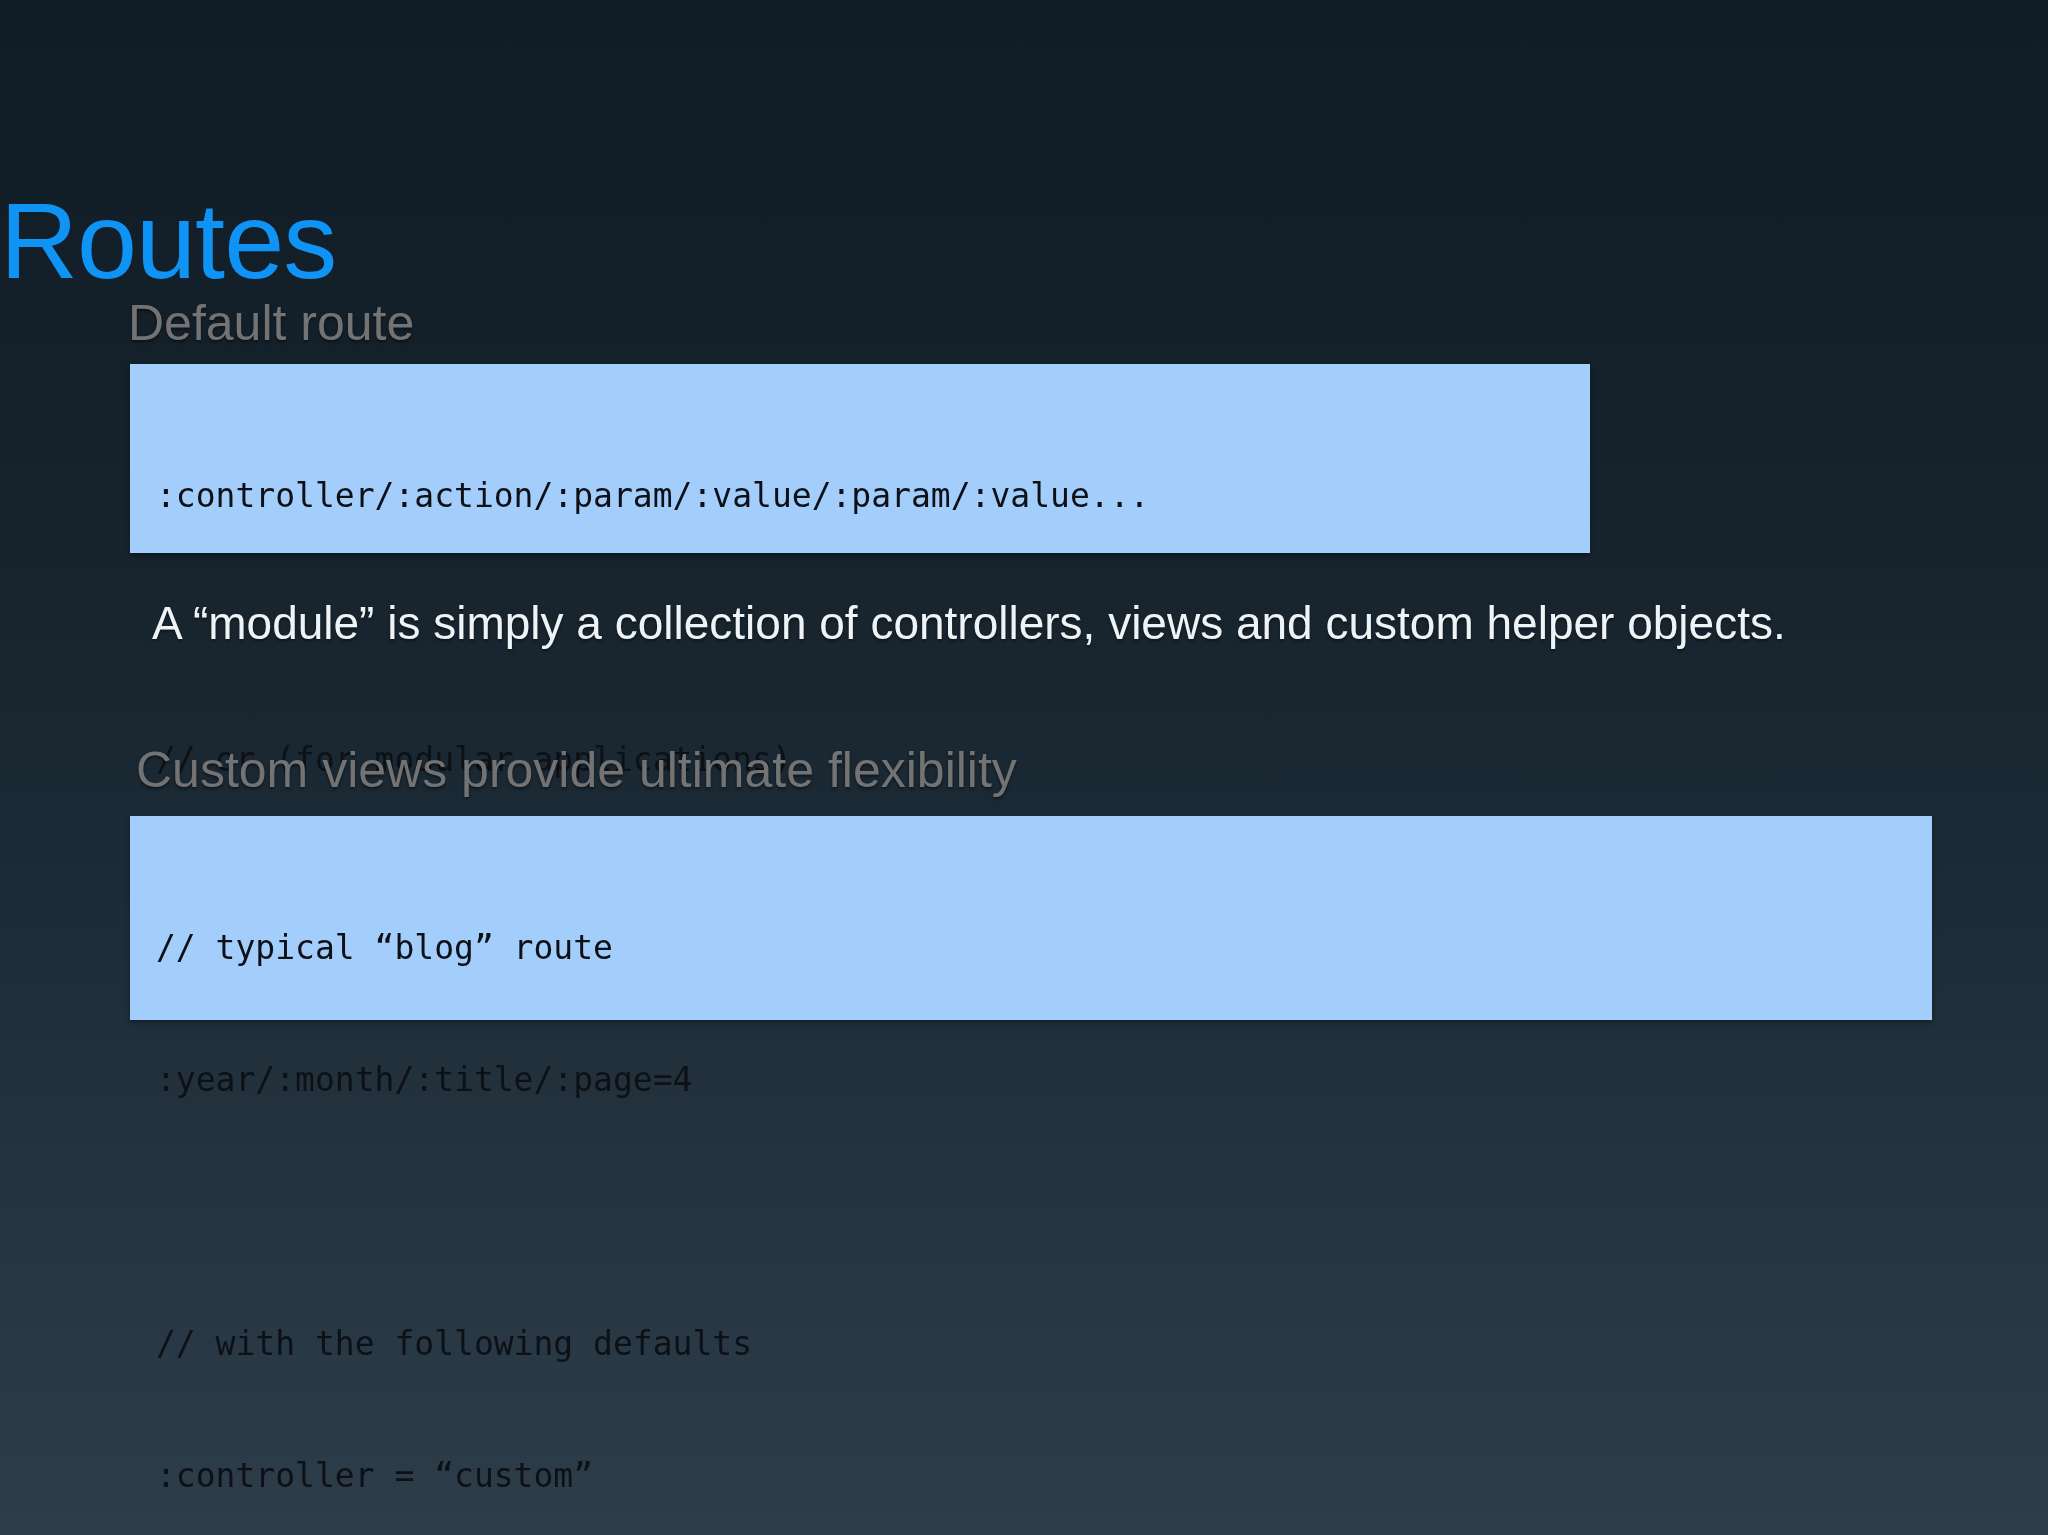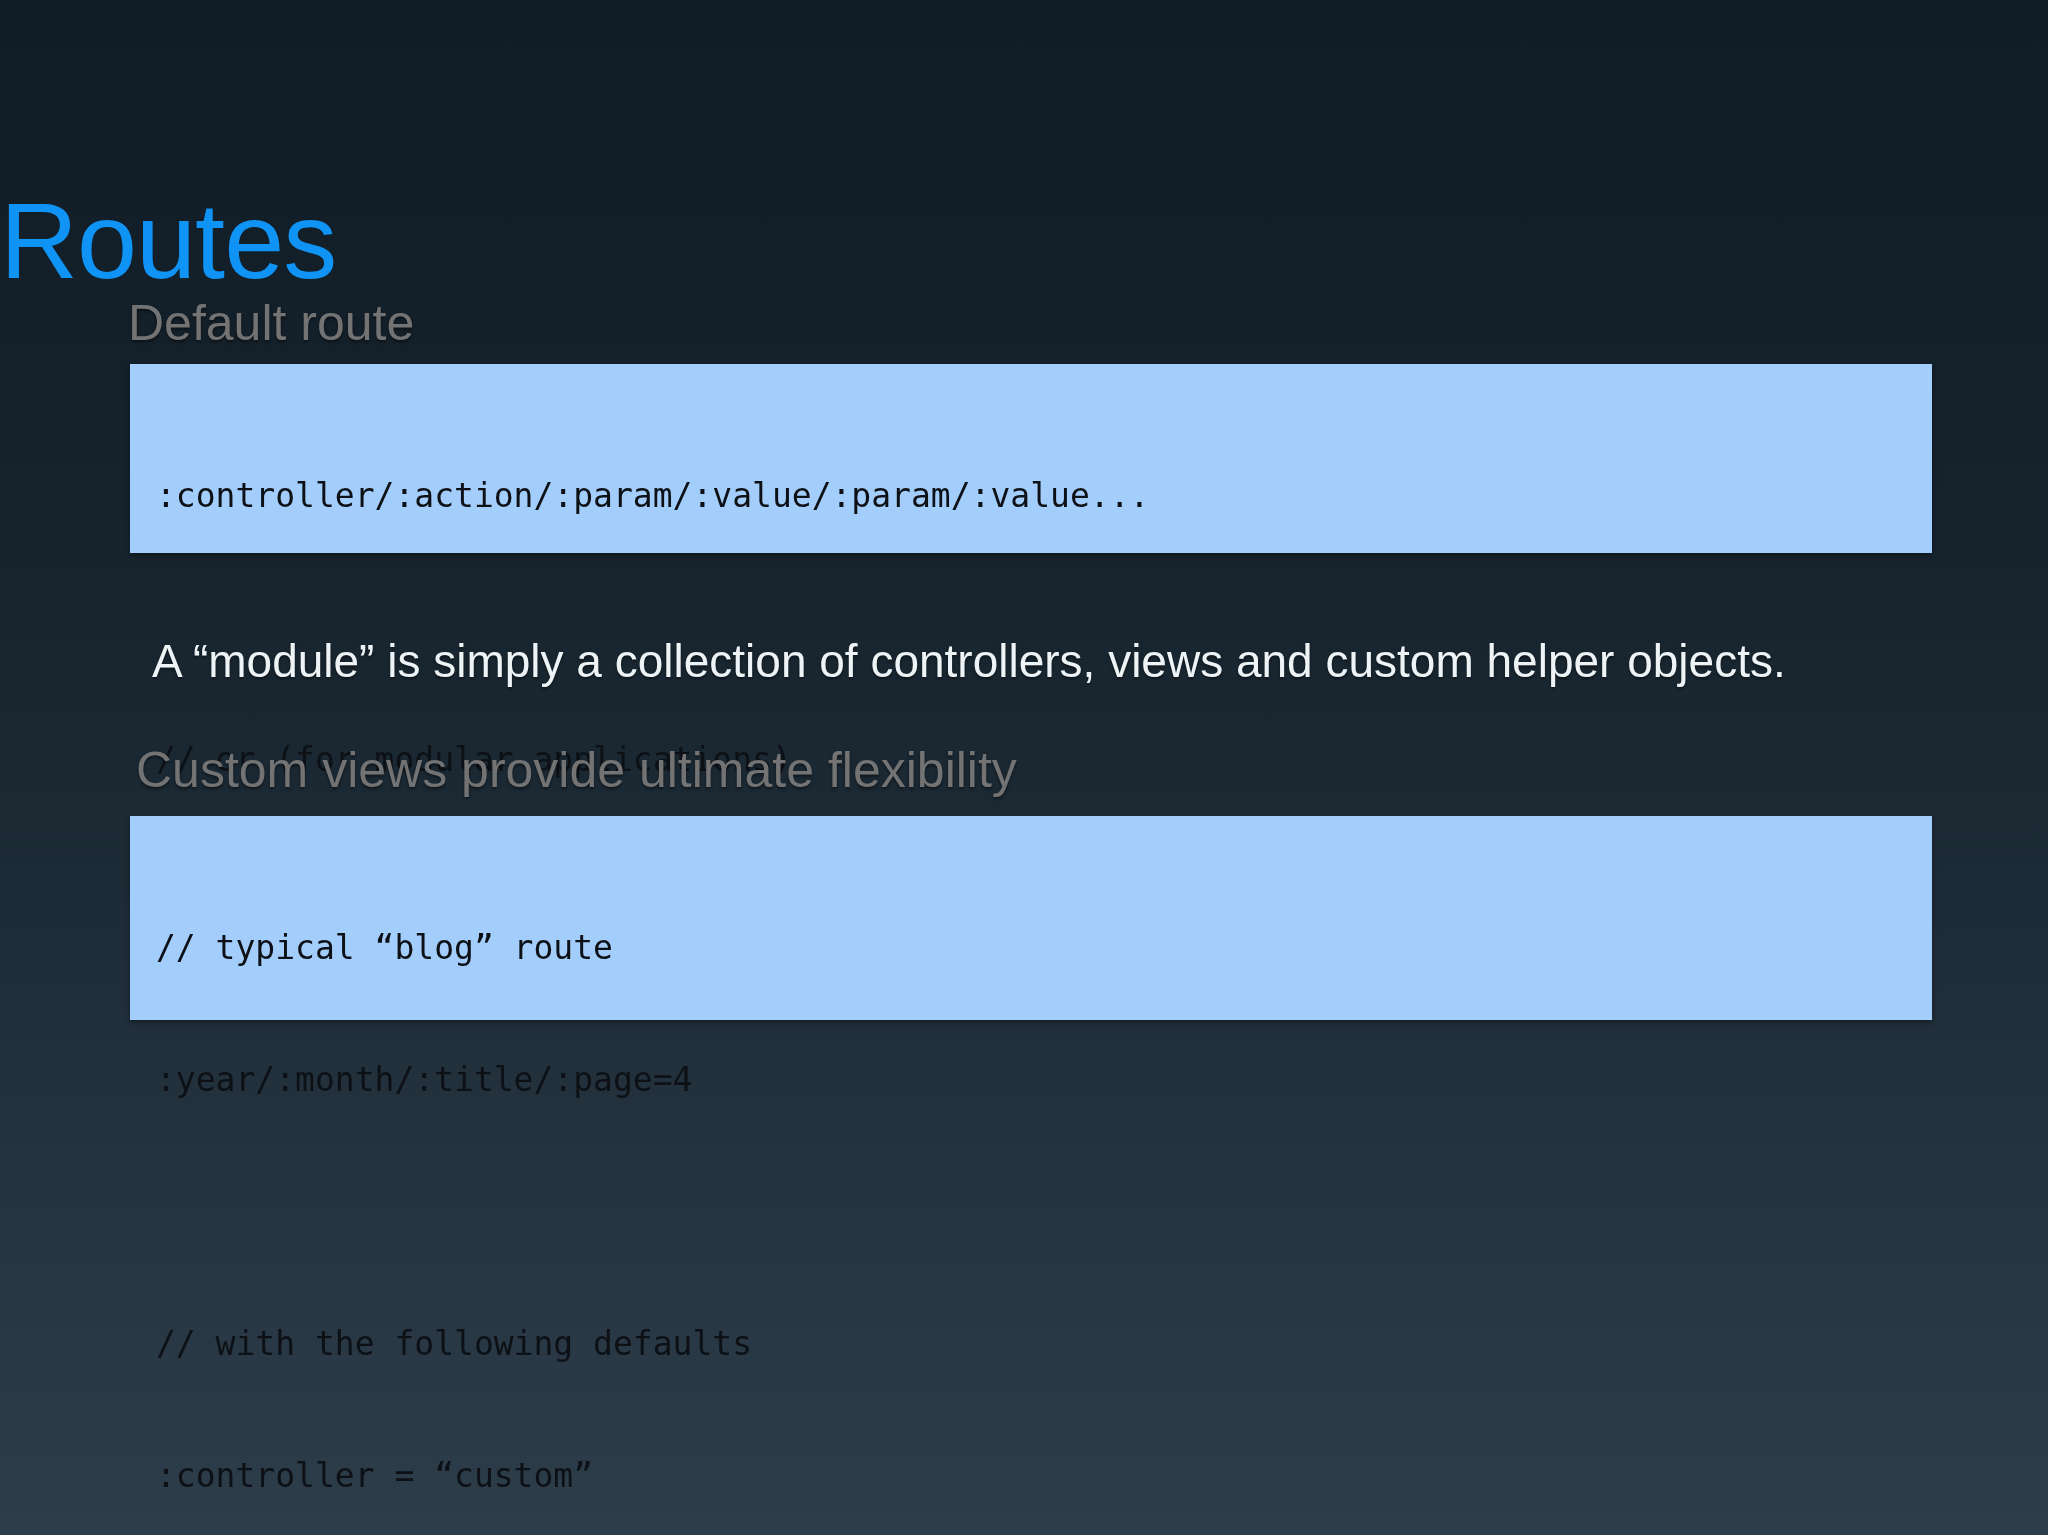--- a/index.html
+++ b/index.html
@@ -71,21 +71,21 @@
     font-size: 33px;
     line-height: 44px;
     box-sizing: border-box;
     padding: 22px 0 22px 26px;
     white-space: pre;
     box-shadow: 0 3px 5px rgba(0,0,0,0.35);
   }
   .code-default {
     left: 130px;
     top: 364px;
-    width: 1802px;
+    width: 1460px;
     height: 189px;
   }
   .code-custom {
     left: 130px;
     top: 816px;
     width: 1802px;
     height: 204px;
   }
   .code-line {
     display: block;
@@ -100,21 +100,20 @@
     position: absolute;
     left: 152px;
     top: 598px;
     width: 1800px;
     color: #eef3f6;
     font-size: 46px;
     line-height: 1.1;
     font-weight: 400;
     white-space: nowrap;
     text-shadow: 0 2px 3px rgba(0,0,0,0.45);
-    margin-top: 38px;
   }
 </style>
 </head>
 <body>
 
 <div class="slide">
 
   <h1 class="slide-title">Routes</h1>
 
   <div class="heading heading-default">Default route</div>

